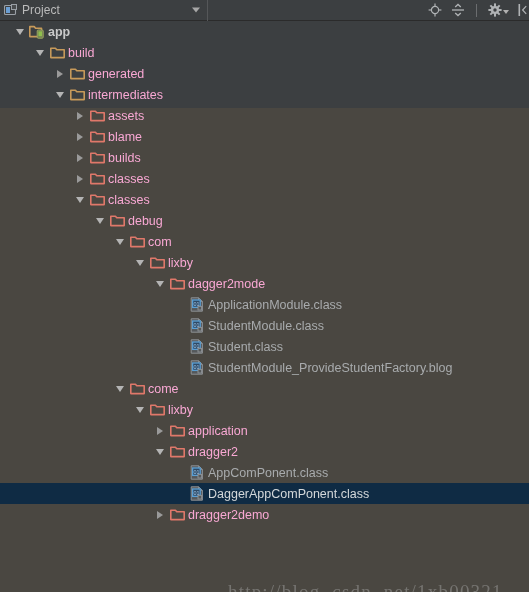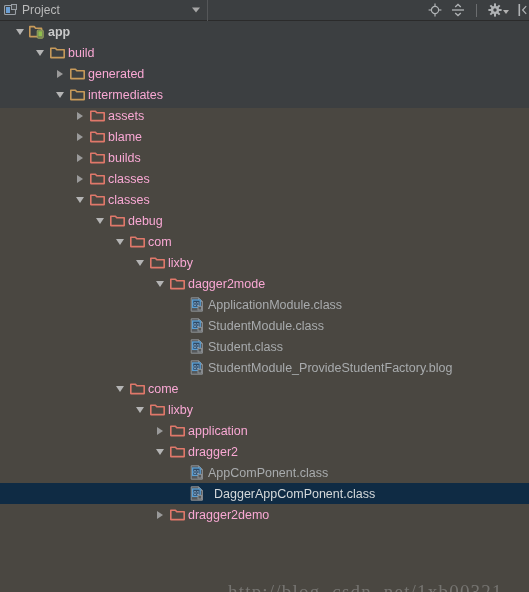--- a/index.html
+++ b/index.html
@@ -102,21 +102,21 @@
     z-index: 2;
   }
   .row {
     height: 21px;
     display: flex;
     align-items: center;
     white-space: nowrap;
     box-sizing: border-box;
   }
   .row.selected { background: #0f2b44; }
-  .row.selected .label { color: #d4d8da; margin-left: 6px; }
+  .row.selected .label { color: #d4d8da; }
 
   .indent { flex: 0 0 auto; }
 
   .twisty {
     flex: 0 0 auto;
     width: 16px;
     height: 21px;
     display: flex;
     align-items: center;
     justify-content: center;

